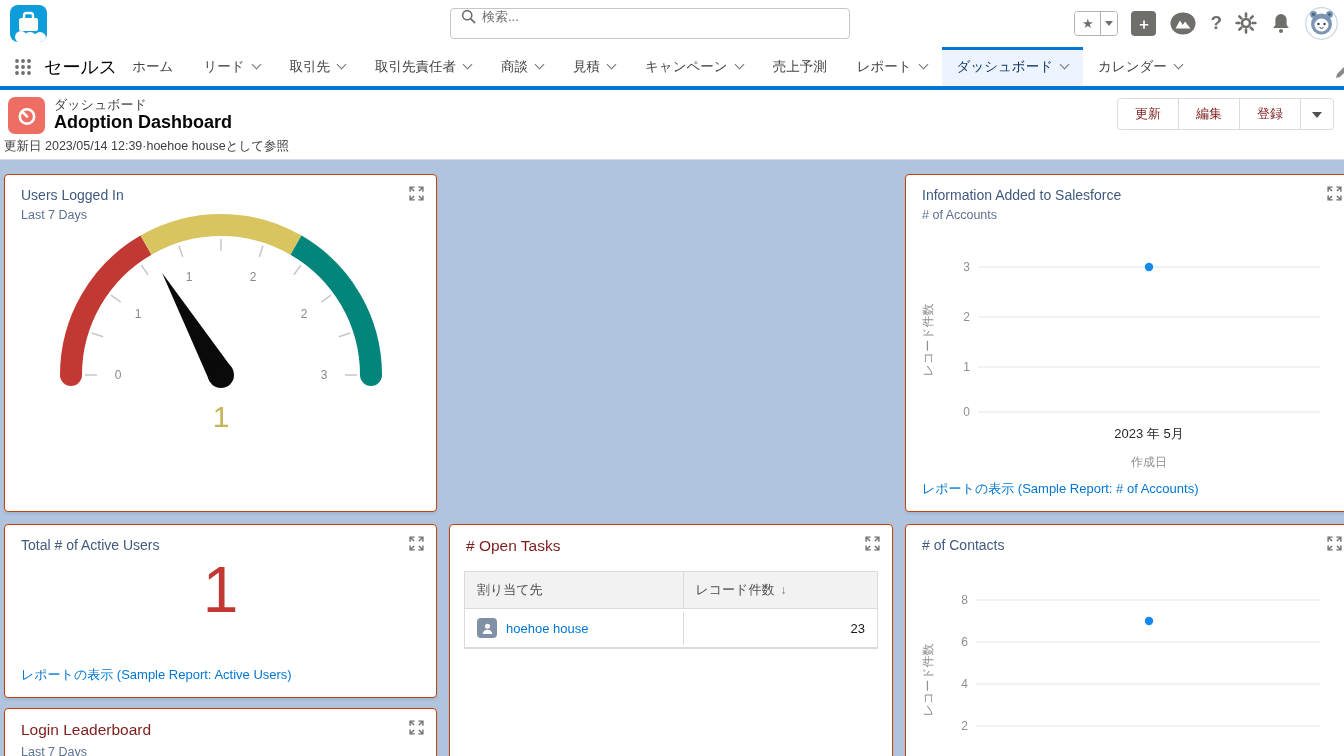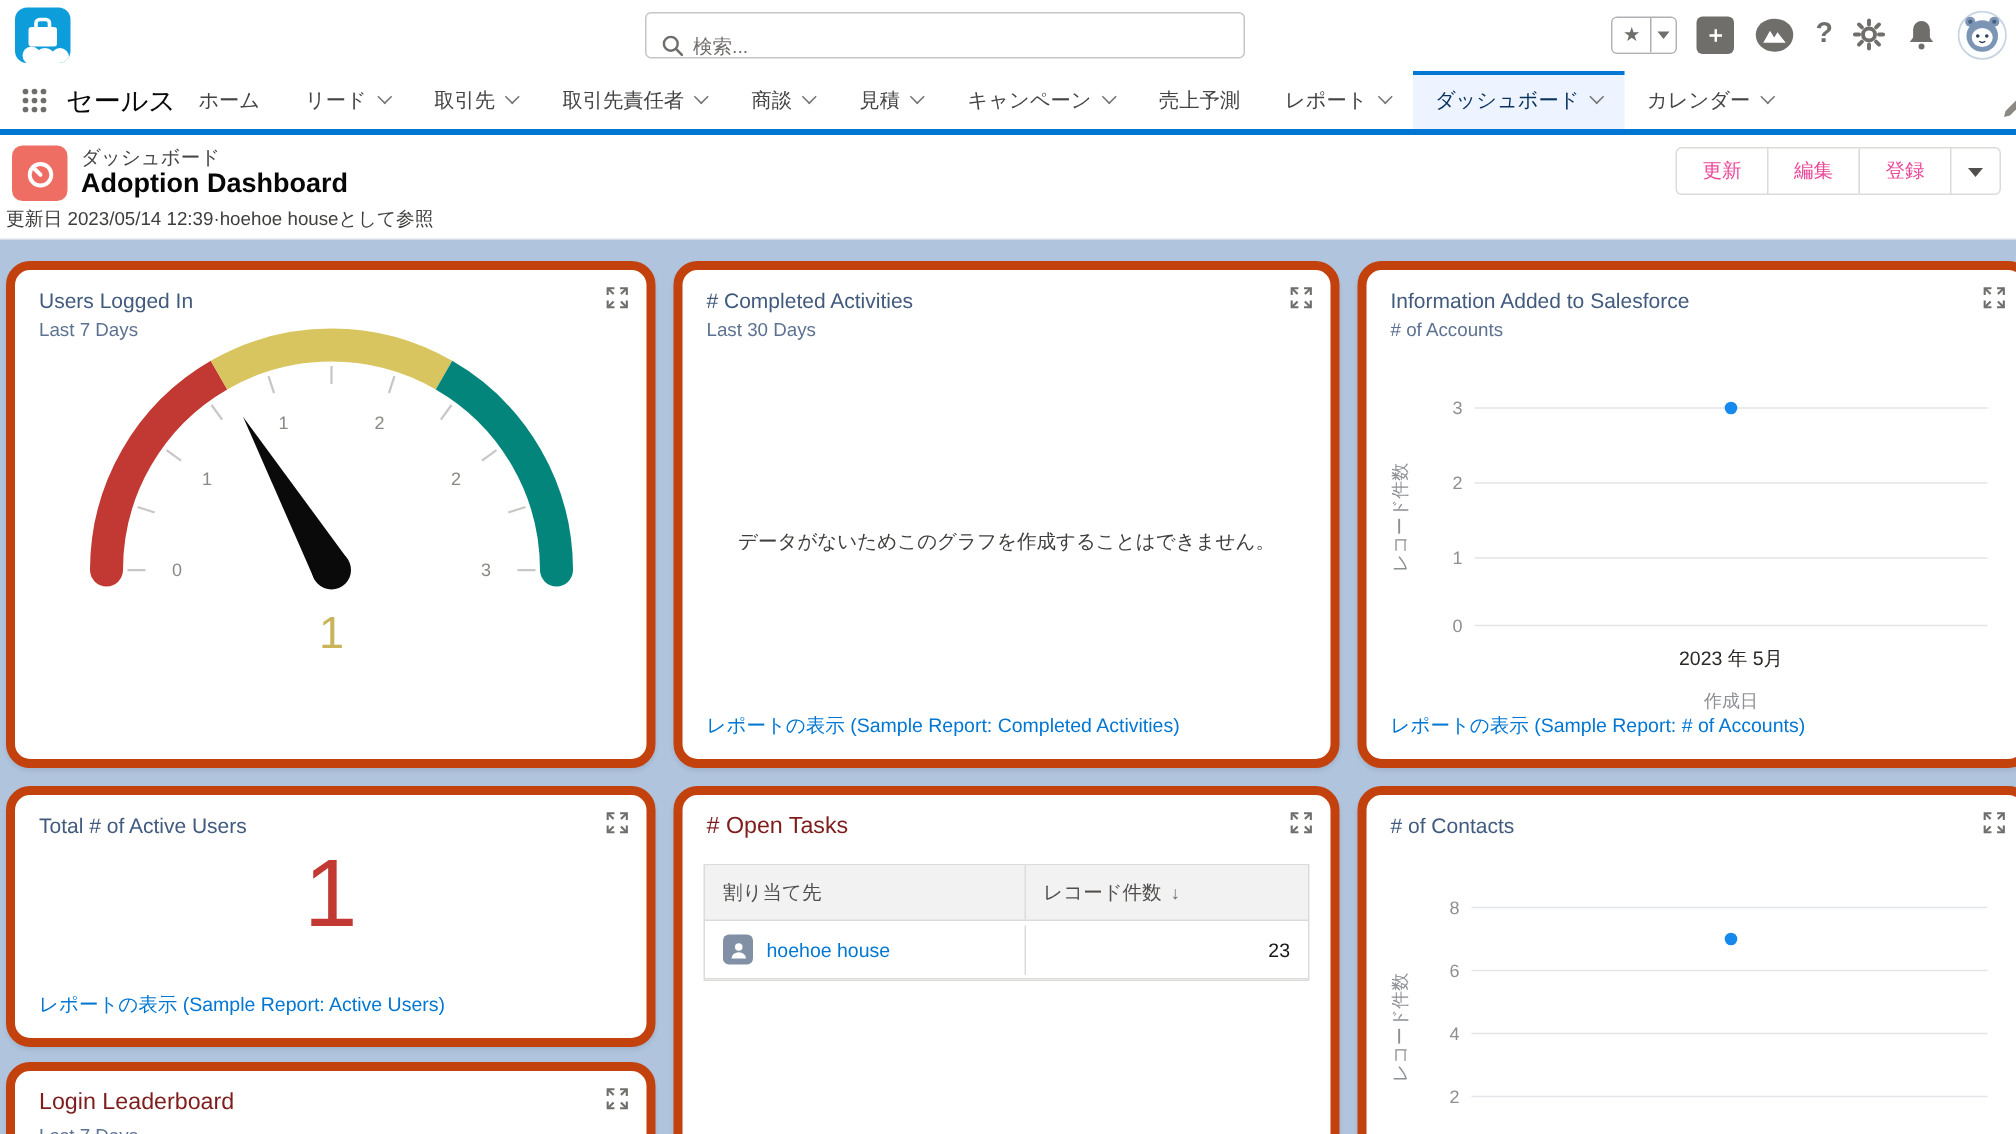--- a/index.html
+++ b/index.html
@@ -4,22 +4,22 @@
 <style>
   * { margin:0; padding:0; box-sizing:border-box; }
   html,body { width:1344px; height:756px; overflow:hidden; background:#fff;
     font-family:"Liberation Sans","DejaVu Sans",sans-serif; }
   .app { position:relative; width:1344px; height:756px; }
 
   
   .ghead { position:absolute; top:0; left:0; right:0; height:47px; background:#fff; }
   .logo { position:absolute; left:10px; top:5px; width:37px; height:37px; border-radius:8px;
     background:#0d9dda; overflow:hidden; }
-  .gsearch { position:absolute; left:430px; top:8px; width:400px; height:31px;
-    border:1px solid #c4c6ca; border-radius:4px; background:#fff; display:flex; align-items:flex-end; }
+  .gsearch { position:absolute; left:450px; top:8px; width:400px; height:31px;
+    border:1px solid #c4c6ca; border-radius:4px; background:#fff; display:flex; align-items:flex-start; }
   .gsearch svg { margin:0 6px 0 10px; flex:none; }
   .gsearch input { border:none; outline:none; flex:1; font-size:13px; color:#444;
     font-family:inherit; background:transparent; }
   .gsearch input::placeholder { color:#706e6b; }
   .hicons { position:absolute; right:6px; top:8px; height:30px; display:flex; align-items:center; gap:13px; }
   .favgrp { display:flex; border:1px solid #aeb0b3; border-radius:4px; height:25px; overflow:hidden; }
   .favgrp .cell { display:flex; align-items:center; justify-content:center; background:#fff; }
   .fav-star { width:25px; }
   .fav-star::before { content:"★"; color:#706e6b; font-size:13px; }
   .fav-caret { width:17px; border-left:1px solid #aeb0b3; }
@@ -45,31 +45,31 @@
 
   
   .phead { position:absolute; top:90px; left:0; right:0; height:70px; background:#fff;
     border-bottom:1px solid #d8dde6; }
   .ent-icon { position:absolute; left:8px; top:7px; width:37px; height:37px; border-radius:7px;
     background:#ee6e64; display:flex; align-items:center; justify-content:center; }
   .ent-label { position:absolute; left:54px; top:6px; font-size:13px; color:#444; }
   .ptitle { position:absolute; left:54px; top:22px; font-size:18px; font-weight:bold; color:#080707; }
   .pmeta { position:absolute; left:4px; top:48px; font-size:12.5px; color:#3e3e3c; }
   .btn-group { position:absolute; right:10px; top:8px; display:flex; }
-  .btn { background:#fff; border:1px solid #dddbda; color:#ec4899; font-size:13px;
+  .btn { background:#fff; border:1px solid #dddbda; color:#7f1d1d; font-size:13px;
     padding:6px 17px; margin-left:-1px; cursor:pointer; font-family:inherit; }
   .btn.first { border-radius:4px 0 0 4px; margin-left:0; }
   .btn.caret-btn { border-radius:0 4px 4px 0; padding:6px 11px; }
   .btn.caret-btn::before { content:""; display:inline-block; border-left:5px solid transparent;
     border-right:5px solid transparent; border-top:6px solid #514f4d; vertical-align:middle; }
 
   
   .content { position:absolute; top:160px; left:0; width:1344px; height:596px;
     background:#b0c4de; overflow:hidden; }
-  .card { position:absolute; background:#fff; border:6px solid #c2410c; border-radius:16px;
+  .card { position:absolute; background:#fff; border:1px solid #c2410c; border-radius:4px;
     box-shadow:0 2px 3px rgba(0,0,0,.08);text-decoration:underline; }
   .c1 { left:4px;   top:14px;  width:433px; height:338px; }
   .c2 { left:449px; top:14px;  width:444px; height:338px; }
   .c3 { left:905px; top:14px;  width:450px; height:338px; }
   .c4 { left:4px;   top:364px; width:433px; height:174px; }
   .c5 { left:449px; top:364px; width:444px; height:300px; }
   .c6 { left:905px; top:364px; width:450px; height:300px; }
   .c7 { left:4px;   top:548px; width:433px; height:120px; }
   .ctitle { position:absolute; left:16px; top:12px; font-size:14px; color:#415a7e; white-space:nowrap; }
   .ctitle.big { font-size:15.5px; color:#7f1d1d; }
@@ -294,35 +294,20 @@
           <text x="293" y="196">3</text>
         </g>
         <g>
           <polygon points="201.3,185.5 131,89.8 178.7,198.5" fill="#0a0a0a"></polygon>
           <circle cx="190" cy="192" r="13" fill="#0a0a0a"></circle>
         </g>
         <text x="190" y="244" text-anchor="middle" class="gauge-val">1</text>
       </svg>
     </div>
 
-    <div class="card c2">
-      <div class="ctitle"># Completed Activities</div>
-      <div class="csub">Last 30 Days</div>
-      <svg class="expand" width="15" height="15" viewBox="0 0 16 16">
-        <g stroke="#706e6b" stroke-width="1.5" fill="none">
-          <path d="M6 1.2 H1.2 V6"></path>
-            <path d="M10 1.2 H14.8 V6"></path>
-            <path d="M14.8 10 V14.8 H10"></path>
-            <path d="M1.2 10 V14.8 H6"></path>
-          <path d="M1.8 1.8 l3.6 3.6 M14.2 1.8 l-3.6 3.6 M14.2 14.2 l-3.6 -3.6 M1.8 14.2 l3.6 -3.6"></path>
-        </g>
-      </svg>
-      <div class="emptymsg">データがないためこのグラフを作成することはできません。</div>
-      <a class="clink" href="#">レポートの表示 (Sample Report: Completed Activities)</a>
-    </div>
 
     <div class="card c3">
       <div class="ctitle">Information Added to Salesforce</div>
       <div class="csub"># of Accounts</div>
       <svg class="expand" width="15" height="15" viewBox="0 0 16 16">
         <g stroke="#706e6b" stroke-width="1.5" fill="none">
           <path d="M6 1.2 H1.2 V6"></path>
             <path d="M10 1.2 H14.8 V6"></path>
             <path d="M14.8 10 V14.8 H10"></path>
             <path d="M1.2 10 V14.8 H6"></path>

